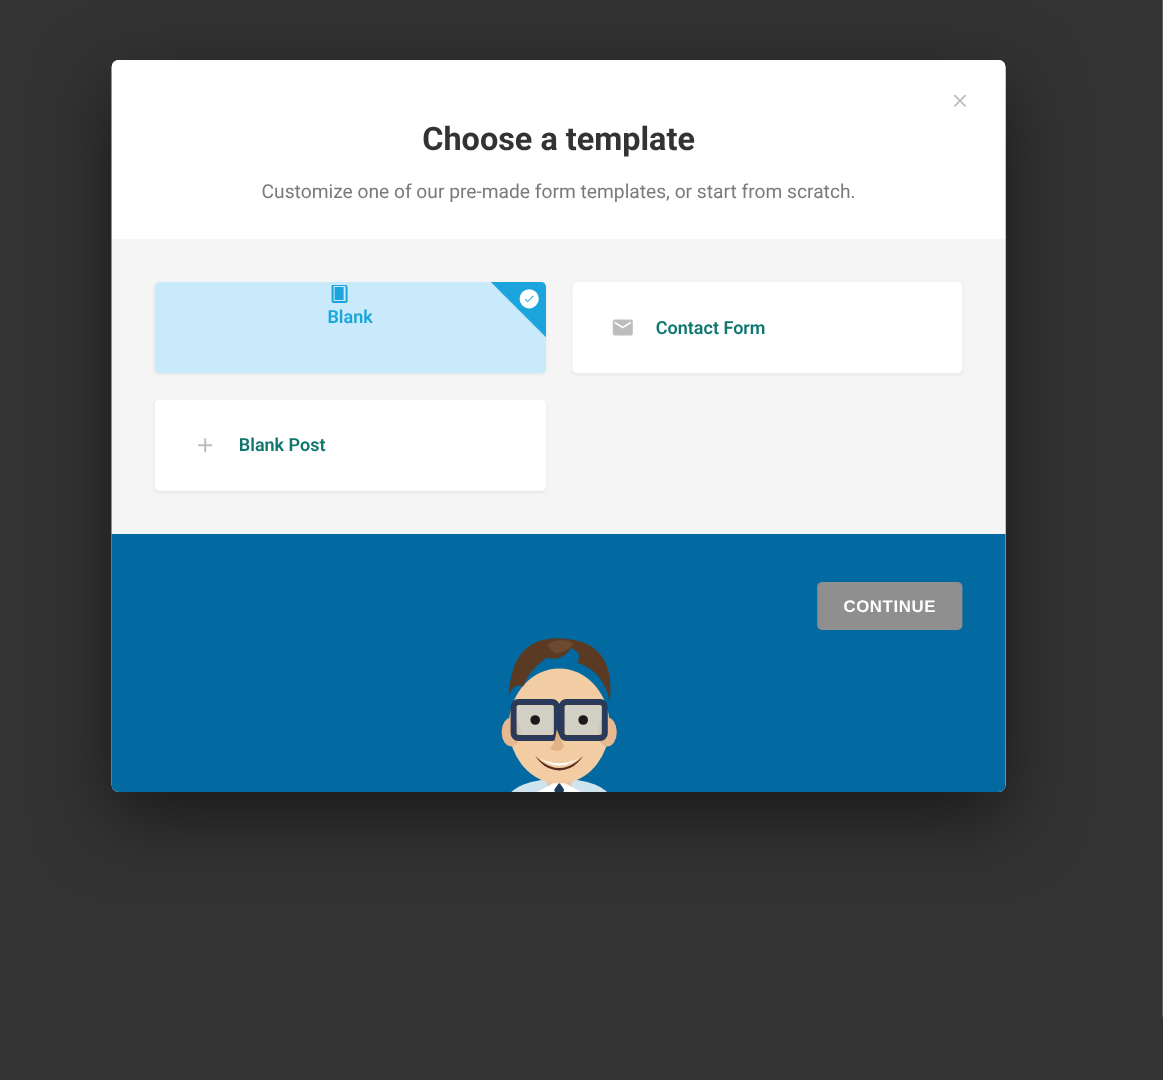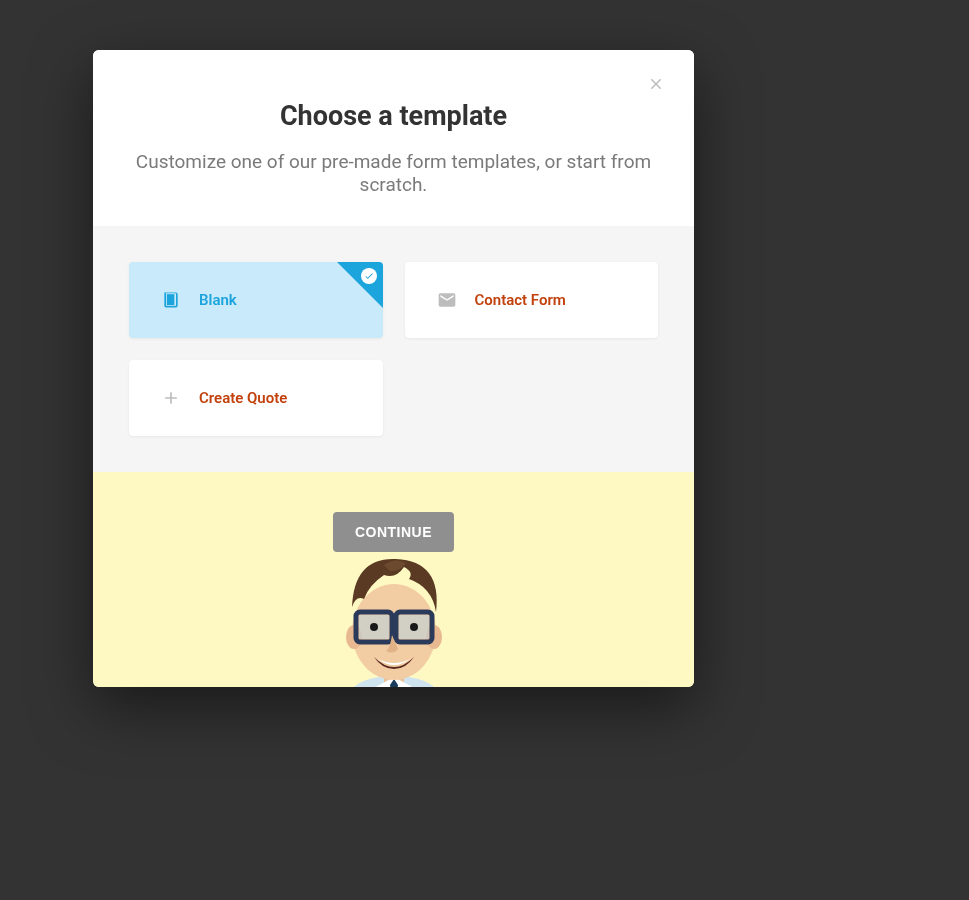--- a/index.html
+++ b/index.html
@@ -12,21 +12,21 @@
       background: #333333;
       width: 969px;
       height: 900px;
       overflow: hidden;
       position: relative;
     }
     .modal {
       position: absolute;
       top: 50px;
       left: 93px;
-      width: 601px;
+      width: 745px;
       background: #ffffff;
       border-radius: 6px;
       box-shadow: 0 20px 60px rgba(0,0,0,0.5);
       overflow: hidden;
     }
     .modal-header {
       position: relative;
       padding: 50px 40px 30px 40px;
       text-align: center;
       background: #ffffff;
@@ -44,21 +44,21 @@
       width: 18px;
       height: 18px;
     }
     .title {
       font-size: 27px;
       font-weight: 700;
       color: #333333;
       margin-bottom: 18px;
     }
     .subtitle {
-      font-size: 19px;
+      font-size: 16px;
       color: #7a7a7a;
       font-weight: 400;
     }
     .modal-body {
       background: #f5f5f5;
       padding: 36px;
     }
     .grid {
       display: grid;
       grid-template-columns: 1fr 1fr;
@@ -71,37 +71,38 @@
       height: 76px;
       display: flex;
       align-items: center;
       padding: 0 32px;
       cursor: pointer;
       box-shadow: 0 1px 3px rgba(0,0,0,0.06);
       overflow: hidden;
     }
     .card.selected {
       background: #c8eafa;
+      flex-direction: column;
     }
     .card .icon-wrap {
       width: 20px;
       height: 20px;
       margin-right: 18px;
       color: #bdbdbd;
       display: flex;
       align-items: center;
       justify-content: center;
     }
     .card.selected .icon-wrap {
       color: #1ca4dc;
     }
     .card .label {
       font-size: 15px;
       font-weight: 600;
-      color: #c2410c;
+      color: #0f766e;
     }
     .card.selected .label {
       color: #1ca4dc;
     }
     .corner-badge {
       position: absolute;
       top: 0;
       right: 0;
       width: 0;
       height: 0;
@@ -120,24 +121,24 @@
       display: flex;
       align-items: center;
       justify-content: center;
     }
     .corner-check svg {
       width: 10px;
       height: 10px;
       color: #1ca4dc;
     }
     .modal-footer {
-      background: #fef9c3;
+      background: #0369a1;
       padding: 40px 36px 0 36px;
       display: flex;
-      justify-content: center;
+      justify-content: flex-end;
       position: relative;
       height: 215px;
     }
     .continue-btn {
       background: #8f8f8f;
       color: #ffffff;
       border: none;
       border-radius: 4px;
       padding: 12px 22px;
       font-size: 14px;
@@ -198,21 +199,21 @@
       </div>
 
 
 
       <div class="card">
         <div class="icon-wrap">
           <svg viewBox="0 0 24 24" fill="currentColor">
               <path d="M19 13h-6v6h-2v-6H5v-2h6V5h2v6h6v2z"></path>
             </svg>
         </div>
-        <span class="label">Create Quote</span>
+        <span class="label">Blank Post</span>
       </div>
 
     </div>
   </div>
 
   <div class="modal-footer">
     <button class="continue-btn">CONTINUE</button>
 
     <svg class="mascot" viewBox="0 0 160 180">
 

